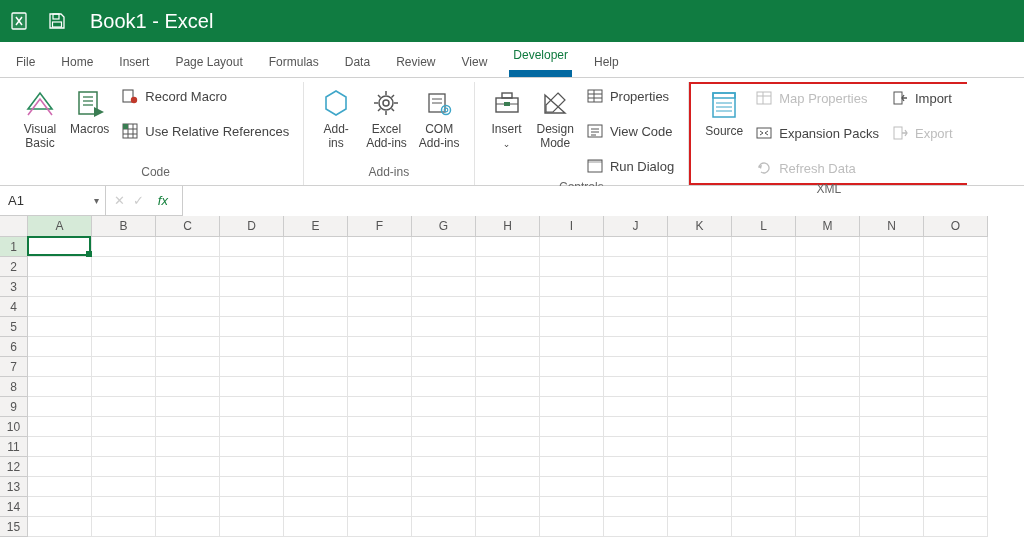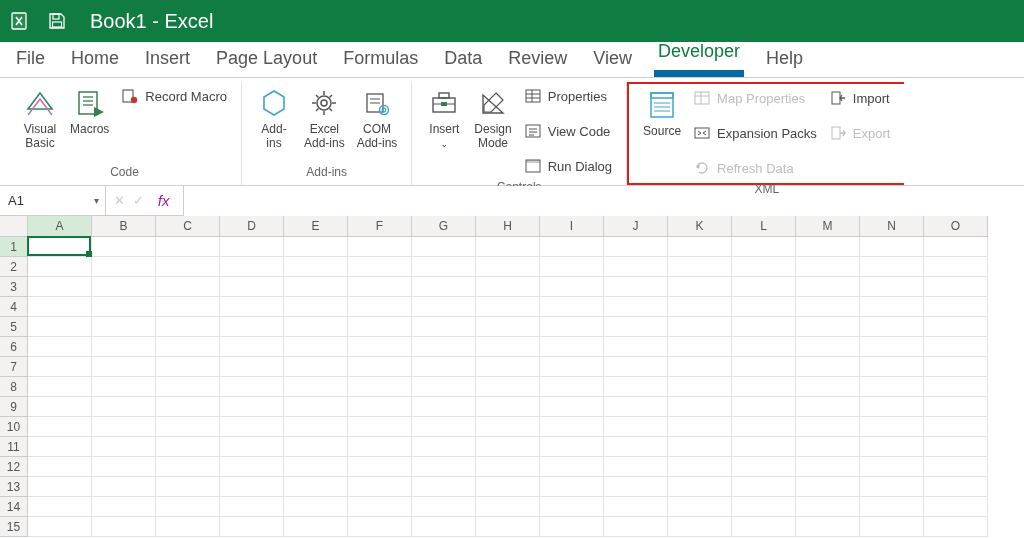--- a/index.html
+++ b/index.html
@@ -33,21 +33,21 @@
   }
   .titlebar .title-text {
     font-size: 20px;
     color: #fff;
   }
   .tabs {
     display: flex;
     align-items: flex-end;
     padding: 10px 12px 0 12px;
     height: 36px;
-    font-size: 18px;
+    font-size: 12px;
     color: #555;
     border-bottom: 1px solid #d0d0d0;
     background: #fff;
   }
   .tabs .tab {
     padding: 4px 4px 8px 4px;
     margin-right: 18px;
     cursor: pointer;
   }
   .tabs .tab.active {
@@ -119,21 +119,21 @@
     width: 106px;
     height: 30px;
     display: flex;
     align-items: center;
     border-right: 1px solid #ccc;
     padding-left: 8px;
     position: relative;
   }
   .namebox .dd { position:absolute; right:6px; font-size:10px; color:#666; }
   .fx-btns { display:flex; align-items:center; gap:8px; padding: 0 8px; color:#999; border-right:1px solid #ccc; height:30px; }
-  .fx-label { font-style: italic; font-size: 15px; color:#a21caf; padding: 0 6px; }
+  .fx-label { font-style: italic; font-size: 13px; color:#15803d; padding: 0 6px; }
   .formula-in { flex:1; height:30px; border:none; outline:none; padding:0 6px; font-size:13px; }
   .corner { width: 28px; height: 21px; background:#f3f2f1; border-right:1px solid #ccc; border-bottom:1px solid #ccc; }
   .col-headers { display:flex; height:21px; }
   .col-h {
     width: 64px; height:21px;
     background:#f3f2f1;
     border-right:1px solid #ccc;
     border-bottom:1px solid #ccc;
     display:flex; align-items:center; justify-content:center;
     font-size:12px; color:#555;
@@ -232,20 +232,33 @@
       </div>
       <div class="small-rows">
         <div class="small-btn">
           <div class="ic">
               <svg width="16" height="16" viewBox="0 0 16 16">
                 <rect x="1" y="2" width="10" height="12" fill="none" stroke="#555" stroke-width="1.1"></rect>
                 <circle cx="12" cy="12" r="3.2" fill="#c0392b"></circle>
               </svg>
             </div>
           <span>Record Macro</span>
+        </div>
+        <div class="small-btn">
+          <div class="ic">
+              <svg width="16" height="16" viewBox="0 0 16 16">
+                <rect x="1" y="1" width="14" height="14" fill="none" stroke="#555"></rect>
+                <line x1="1" y1="6" x2="15" y2="6" stroke="#555"></line>
+                <line x1="1" y1="11" x2="15" y2="11" stroke="#555"></line>
+                <line x1="6" y1="1" x2="6" y2="15" stroke="#555"></line>
+                <line x1="11" y1="1" x2="11" y2="15" stroke="#555"></line>
+                <rect x="1" y="1" width="5" height="5" fill="#3a7d52"></rect>
+              </svg>
+            </div>
+          <span>Use Relative References</span>
         </div>
       </div>
     </div>
     <div class="group-label">Code</div>
   </div>
 
   <div class="group">
     <div class="group-body">
       <div class="big-btn">
         <div class="ic">

